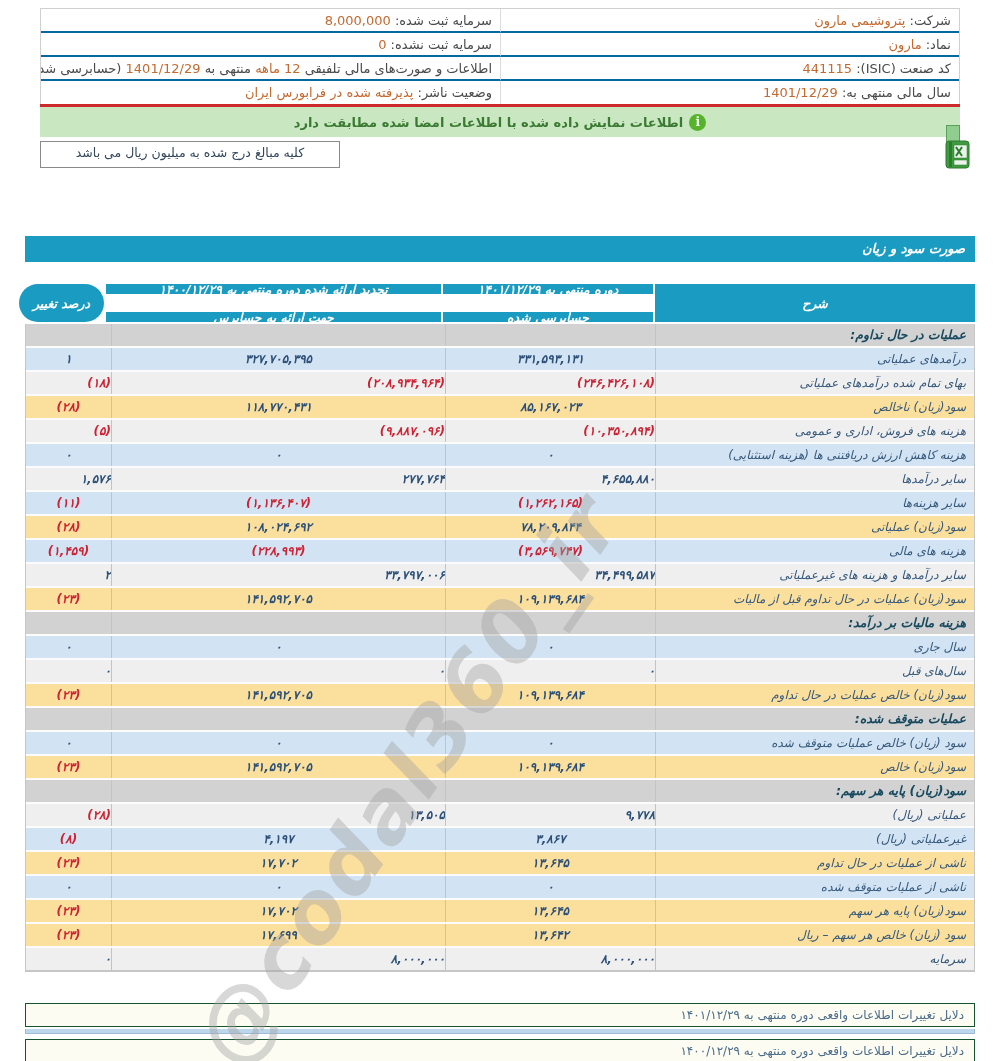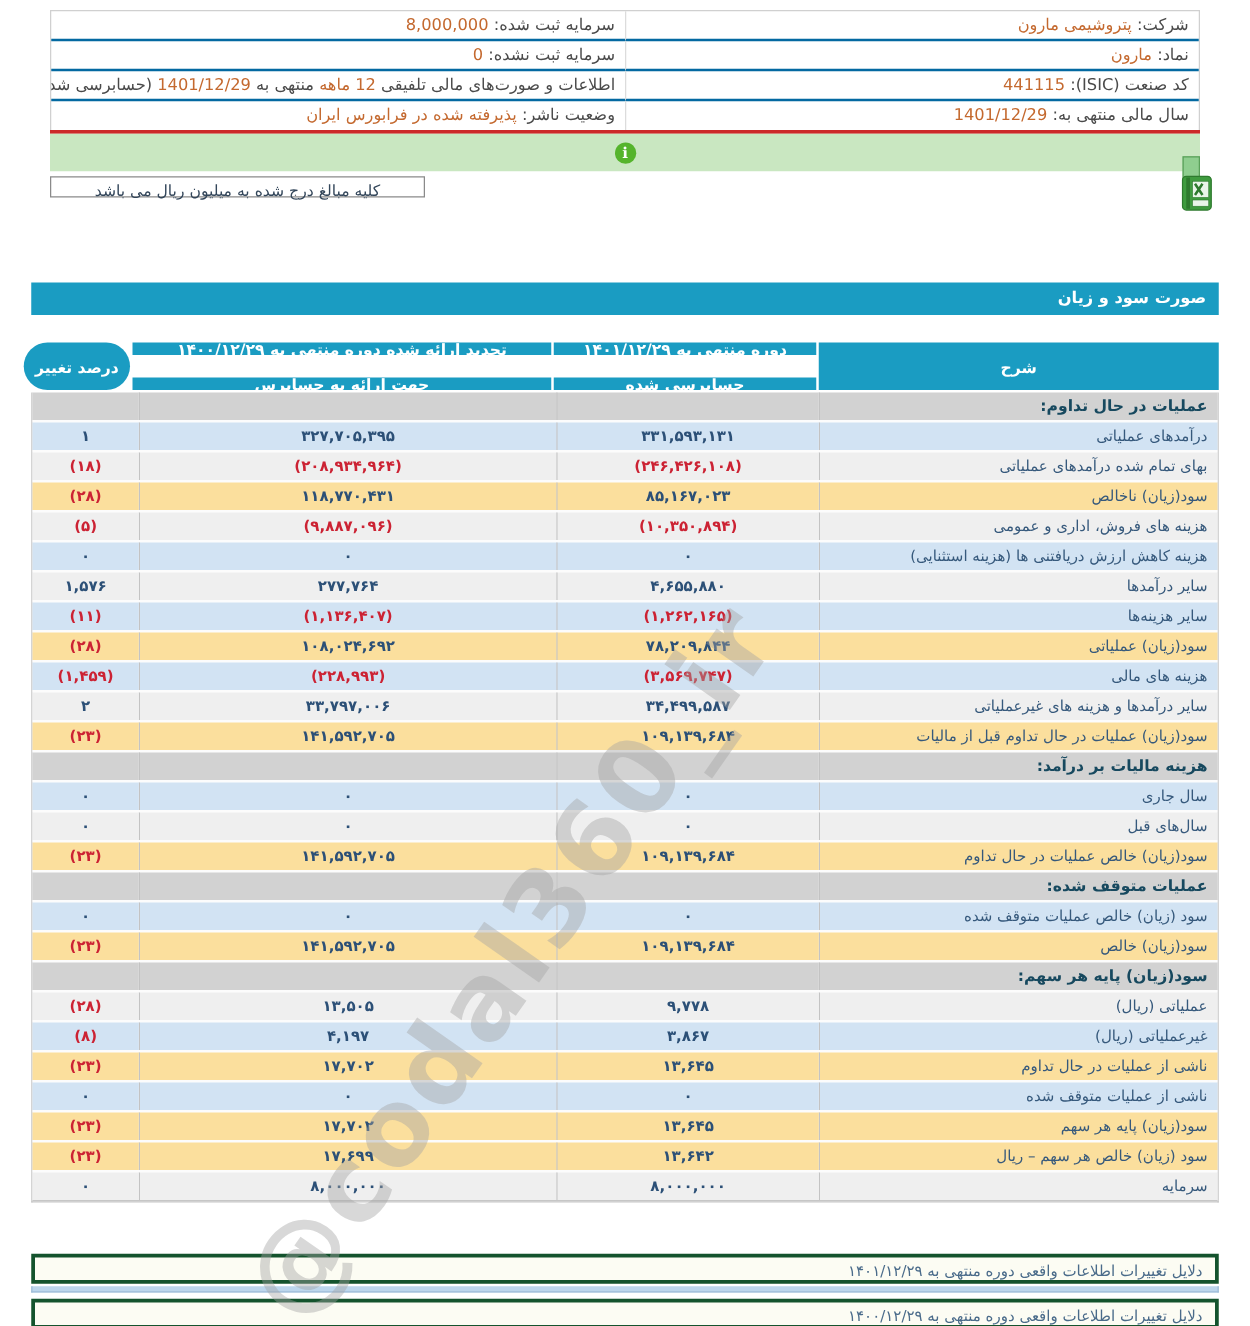--- a/index.html
+++ b/index.html
@@ -18,29 +18,29 @@
 
   .red-line { position:absolute; top:104px; right:40px; left:40px; height:3px; background:#cc2a2a; }
 
   .banner { position:absolute; top:107px; right:40px; left:40px; height:30px; background:#c9e7c1;
             display:flex; align-items:center; justify-content:center; gap:6px;
             color:#3b7a33; font-size:13px; font-weight:600; }
   .info-icon { display:inline-flex; width:17px; height:17px; border-radius:50%; background:#55b42c;
                color:#fff; font-size:12px; font-weight:bold; align-items:center; justify-content:center;
                font-family:"DejaVu Serif", serif; flex:0 0 auto; }
 
-  .note-box { position:absolute; top:141px; right:auto; left:40px; width:300px; height:17px;
+  .note-box { position:absolute; top:141px; right:auto; left:40px; width:300px; height:27px;
               border:1px solid #8a8a8a; background:#fff; text-align:center; line-height:21px;
               font-size:12.5px; color:#33465a; }
   .green-tab { position:absolute; top:125px; right:40px; width:14px; height:24px;
                background:#8fce8f; border:1px solid #5aa05a; }
   .excel-icon { position:absolute; top:140px; right:30px; width:25px; height:29px; cursor:pointer; }
 
   
-  .stmt { position:absolute; top:226px; right:25px; left:25px; }
+  .stmt { position:absolute; top:236px; right:25px; left:25px;font-style:italic; }
   .stmt-title { height:26px; line-height:26px; background:#1a9cc2; color:#fff;
                 font-size:13px; font-weight:bold; padding:0 10px; }
   .thead { margin-top:6px; display:grid; direction:rtl;
            grid-template-columns:320px 210px 335px 85px; grid-template-rows:26px 26px;
            gap:2px; background:#fff; }
   .hc { background:#1a9cc2; color:#fff; font-size:12.5px; font-weight:bold;
         display:flex; align-items:center; justify-content:center; text-align:center;margin-top:16px; }
   .hc.sharh { grid-column:1; grid-row:1 / span 2; }
   .hc.c1a  { grid-column:2; grid-row:1; }
   .hc.c2a  { grid-column:3; grid-row:1; }
@@ -53,33 +53,33 @@
           border-bottom:2px solid #fcfcfc; }
   .trow:last-child { border-bottom:1px solid #c6c6c6; }
   .cell { height:22px; line-height:22px; font-size:12px; border-left:1px solid #c3c3c3;
           overflow:hidden; white-space:nowrap; }
   .cell:nth-child(4) { border-left:none; }
   .cell.label { color:#36597c; padding:0 8px; text-align:right; }
   .cell.num { direction:ltr; text-align:center; color:#2c5077; font-weight:bold; }
   .cell.num.neg, .cell.pctv.neg { color:#cc2233; }
   .cell.pctv { direction:ltr; text-align:center; color:#2c5077; font-weight:bold; }
   .trow.blue   .cell { background:#d2e3f3; }
-  .trow.white  .cell { background:#efefef; }
+  .trow.white  .cell { background:#efefef;text-align:right; }
   .trow.yellow .cell { background:#fbdf9d; }
   .trow.section .cell { background:#d2d2d2; }
   .trow.section .cell.label { color:#17495f; font-weight:bold; font-size:12.5px; }
 
   .watermark { position:absolute; left:150px; top:790px; z-index:5; pointer-events:none;
                transform:rotate(-55deg); transform-origin:0 0;
                font-size:84px; font-weight:bold; letter-spacing:4px;
                color:rgba(162,162,162,0.42); direction:ltr; white-space:nowrap; }
 
   
   .footer { position:absolute; top:1003px; right:25px; left:25px; }
-  .fbar { height:24px; line-height:22px; background:#fcfcf3; border:3px solid #14532d;
+  .fbar { height:24px; line-height:22px; background:#fcfcf3; border:1px solid #14532d;
           color:#4a6b8a; font-size:12px; padding:0 10px; cursor:pointer; }
   .fstrip { height:5px; background:#bcd6ec; border:1px solid #9ebcd8; border-top:none; margin-top:2px; }
   .fgroup + .fgroup { margin-top:5px; }
 </style>
 </head>
 <body>
 
 <div class="page">
 
   <div class="info-grid">
@@ -90,20 +90,21 @@
       <div class="info-cell"><span>کد صنعت (ISIC): </span><span class="accent">441115</span></div>
       <div class="info-cell"><span>اطلاعات و صورت‌های مالی تلفیقی </span><span class="accent">12 ماهه</span><span> منتهی به </span><span class="accent">1401/12/29</span><span> (حسابرسی شده)</span></div>
       <div class="info-cell"><span>سال مالی منتهی به: </span><span class="accent">1401/12/29</span></div>
       <div class="info-cell"><span>وضعیت ناشر: </span><span class="accent">پذیرفته شده در فرابورس ایران</span></div>
     </div>
 
   <div class="red-line"></div>
 
   <div class="banner">
     <span class="info-icon">i</span>
+    <span>اطلاعات نمایش داده شده با اطلاعات امضا شده مطابقت دارد</span>
   </div>
 
   <div class="note-box">
     <span>کلیه مبالغ درج شده به میلیون ریال می باشد</span>
   </div>
 
   <div class="green-tab"></div>
 
   <div class="excel-icon">
     <svg width="25" height="29" viewBox="0 0 25 29">

